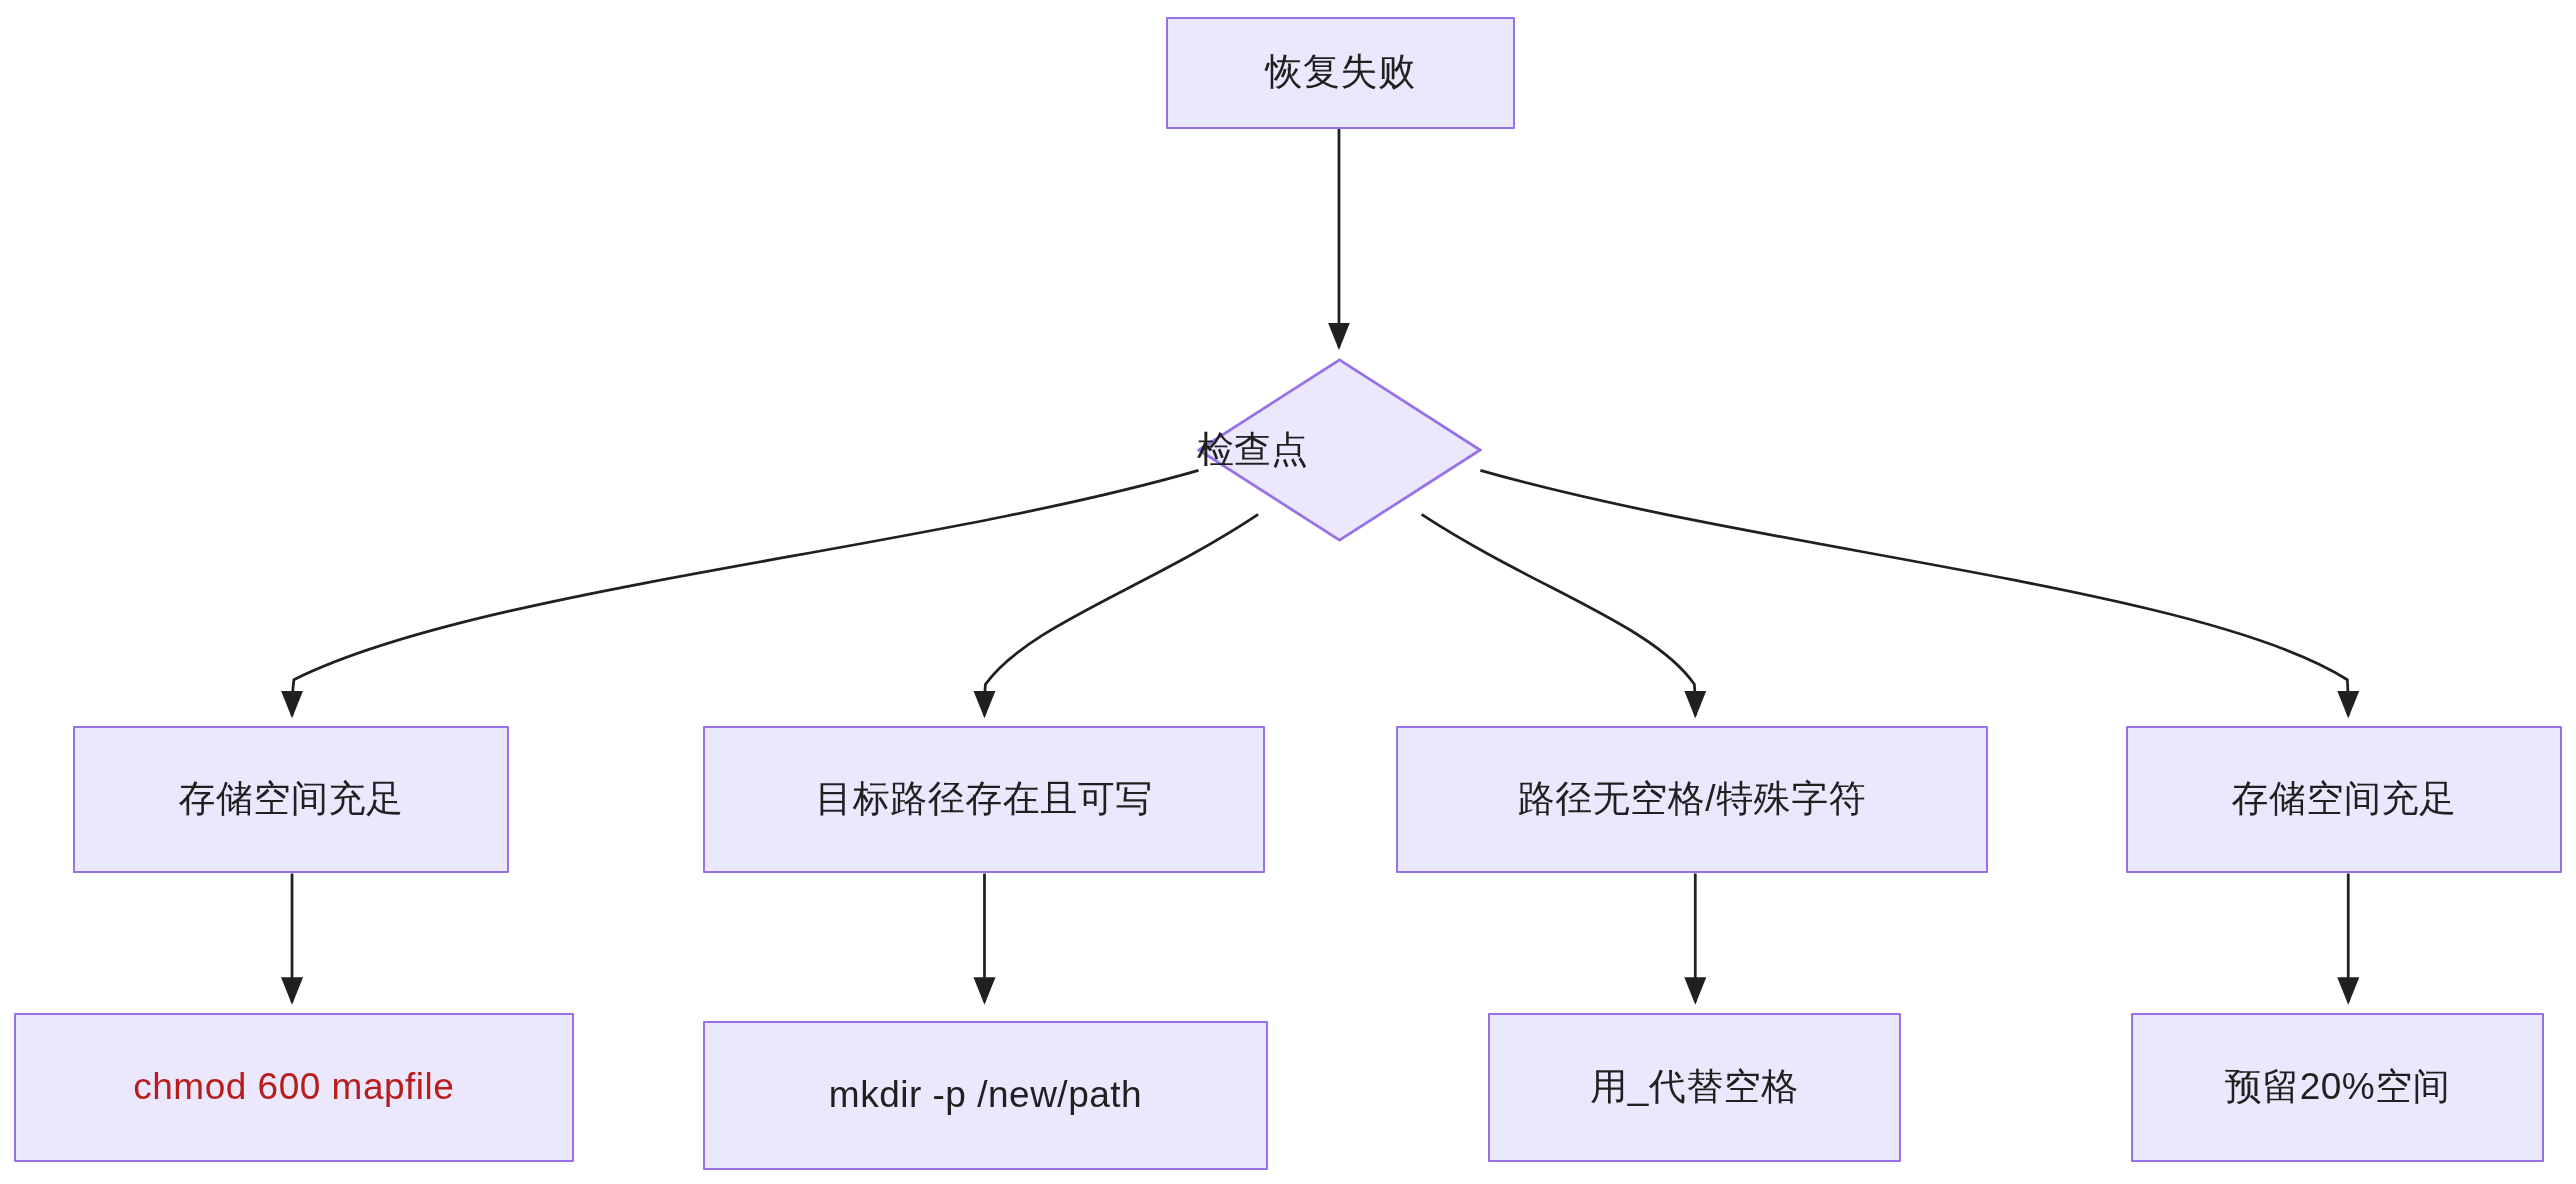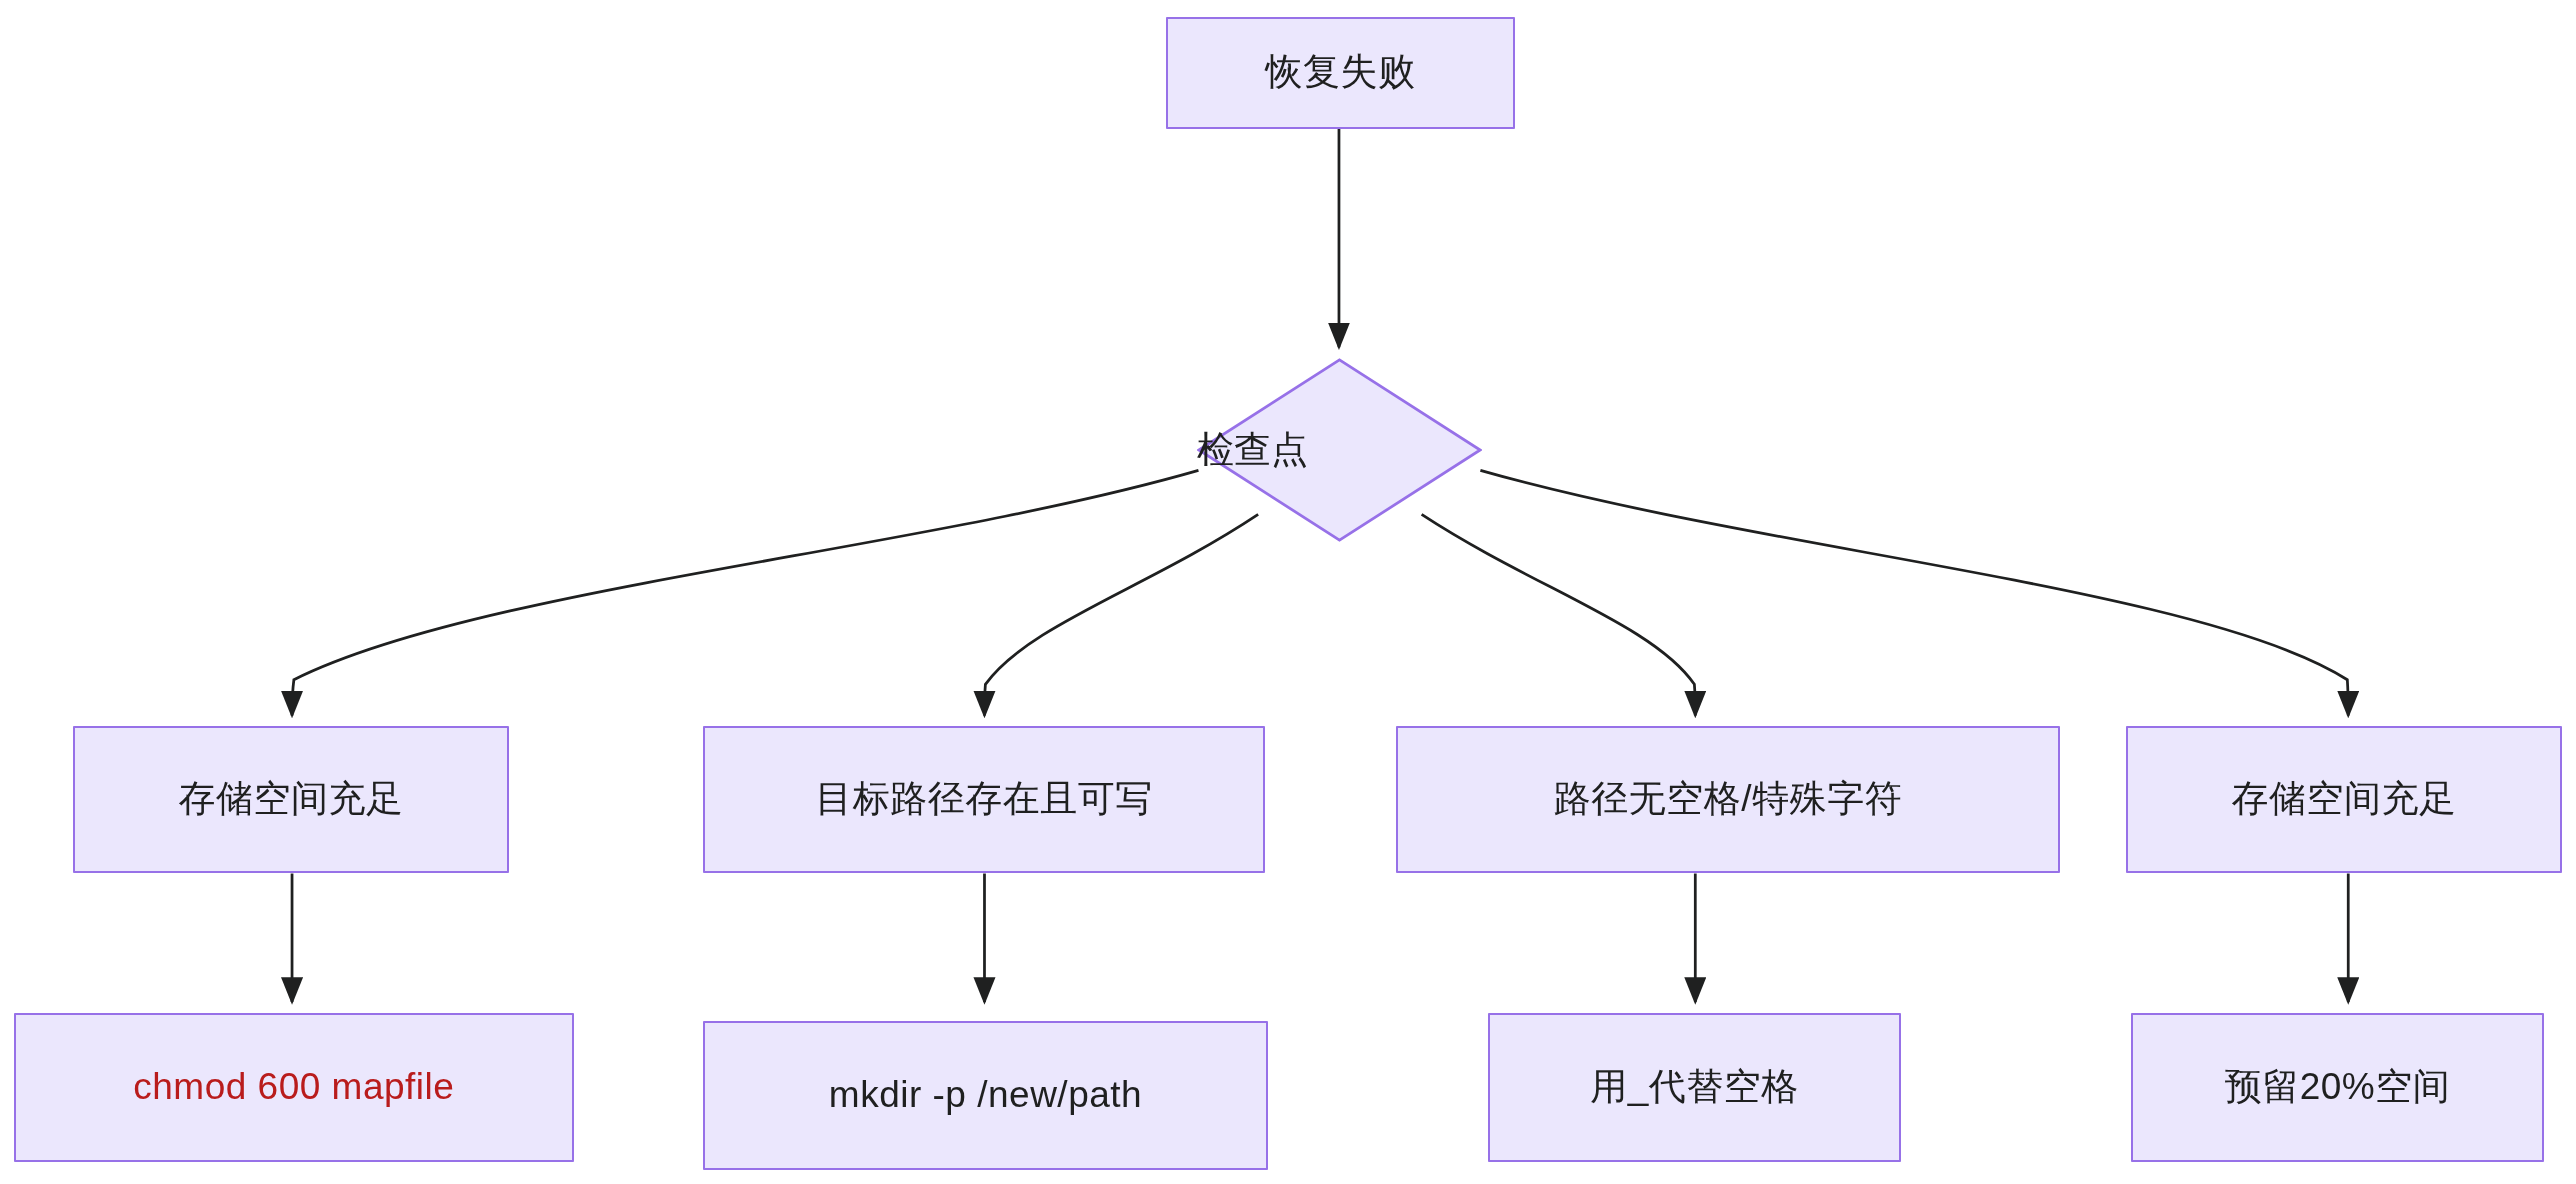--- a/index.html
+++ b/index.html
@@ -97,21 +97,21 @@
           <polygon points="155,2 308,100 155,198 2,100" fill="#ebe7fd" stroke="#9771e8" stroke-width="3"></polygon>
         </svg>
         <span class="node-diamond-label">检查点</span>
       </div>
       <div class="node node-rect" style="left: 73px; top: 726px; width: 436px; height: 147px; background: rgb(235, 231, 253); border-color: rgb(151, 113, 232); color: rgb(31, 32, 32);">
         <span>存储空间充足</span>
       </div>
       <div class="node node-rect" style="left: 703px; top: 726px; width: 562px; height: 147px; background: rgb(235, 231, 253); border-color: rgb(151, 113, 232); color: rgb(31, 32, 32);">
         <span>目标路径存在且可写</span>
       </div>
-      <div class="node node-rect" style="left: 1396px; top: 726px; width: 664px; height: 147px; background: rgb(235, 231, 253); border-color: rgb(151, 113, 232); color: rgb(31, 32, 32);">
+      <div class="node node-rect" style="left: 1396px; top: 726px; width: 592px; height: 147px; background: rgb(235, 231, 253); border-color: rgb(151, 113, 232); color: rgb(31, 32, 32);">
         <span>路径无空格/特殊字符</span>
       </div>
       <div class="node node-rect" style="left: 2126px; top: 726px; width: 436px; height: 147px; background: rgb(235, 231, 253); border-color: rgb(151, 113, 232); color: rgb(31, 32, 32);">
         <span>存储空间充足</span>
       </div>
       <div class="node node-rect" style="left: 13.8px; top: 1013px; width: 560px; height: 149px; background: rgb(235, 231, 253); border-color: rgb(151, 113, 232); color: #b91c1c;">
         <span>chmod 600 mapfile</span>
       </div>
       <div class="node node-rect" style="left: 703px; top: 1013px; width: 565px; height: 149px; background: rgb(235, 231, 253); border-color: rgb(151, 113, 232); color: rgb(31, 32, 32); margin-top: 8px;">
         <span>mkdir -p /new/path</span>

